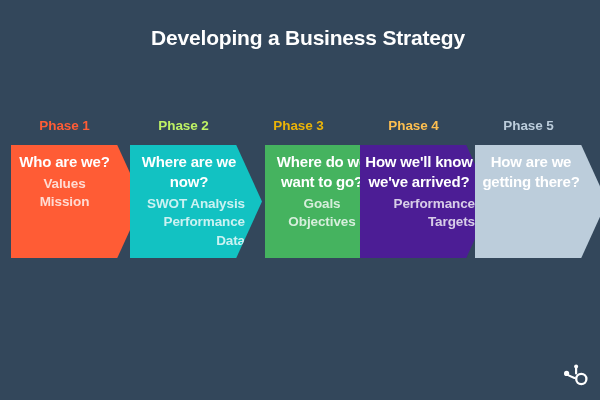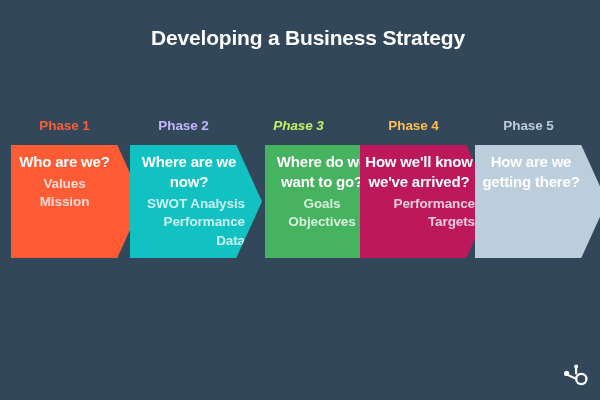--- a/index.html
+++ b/index.html
@@ -134,56 +134,56 @@
           </div>
           <div class="body-text">
             <span class="line">Values</span>
             <span class="line">Mission</span>
           </div>
         </div>
       </div>
     </div>
 
     <div class="phase phase-2" style="left:119px;">
-      <div class="phase-label" style="color:#c4b5fd;">Phase 2</div>
+      <div class="phase-label" style="color:#bef264;">Phase 2</div>
       <div class="arrow" style="background:#12c2c2;">
         <div class="arrow-inner">
           <div class="heading">
             <span class="line">Where are</span>
             <span class="line">we now?</span>
           </div>
           <div class="body-text">
             <span class="line">SWOT Analysis</span>
             <span class="line">Performance</span>
             <span class="line">Data</span>
           </div>
         </div>
       </div>
     </div>
 
     <div class="phase phase-3" style="left:234px;">
-      <div class="phase-label" style="color:#bef264;font-style:italic;">Phase 3</div>
+      <div class="phase-label" style="color:#eab308;">Phase 3</div>
       <div class="arrow" style="background:#45b35f;margin-left:20px;">
         <div class="arrow-inner">
           <div class="heading">
             <span class="line">Where do</span>
             <span class="line">we want</span>
             <span class="line">to go?</span>
           </div>
           <div class="body-text">
             <span class="line">Goals</span>
             <span class="line">Objectives</span>
           </div>
         </div>
       </div>
     </div>
 
     <div class="phase phase-4" style="left:349px;">
       <div class="phase-label" style="color:#fdbf50;">Phase 4</div>
-      <div class="arrow" style="background:#be185d;">
+      <div class="arrow" style="background:#4c1d95;">
         <div class="arrow-inner">
           <div class="heading">
             <span class="line">How we'll</span>
             <span class="line">know we've</span>
             <span class="line">arrived?</span>
           </div>
           <div class="body-text">
             <span class="line">Performance</span>
             <span class="line">Targets</span>
           </div>

